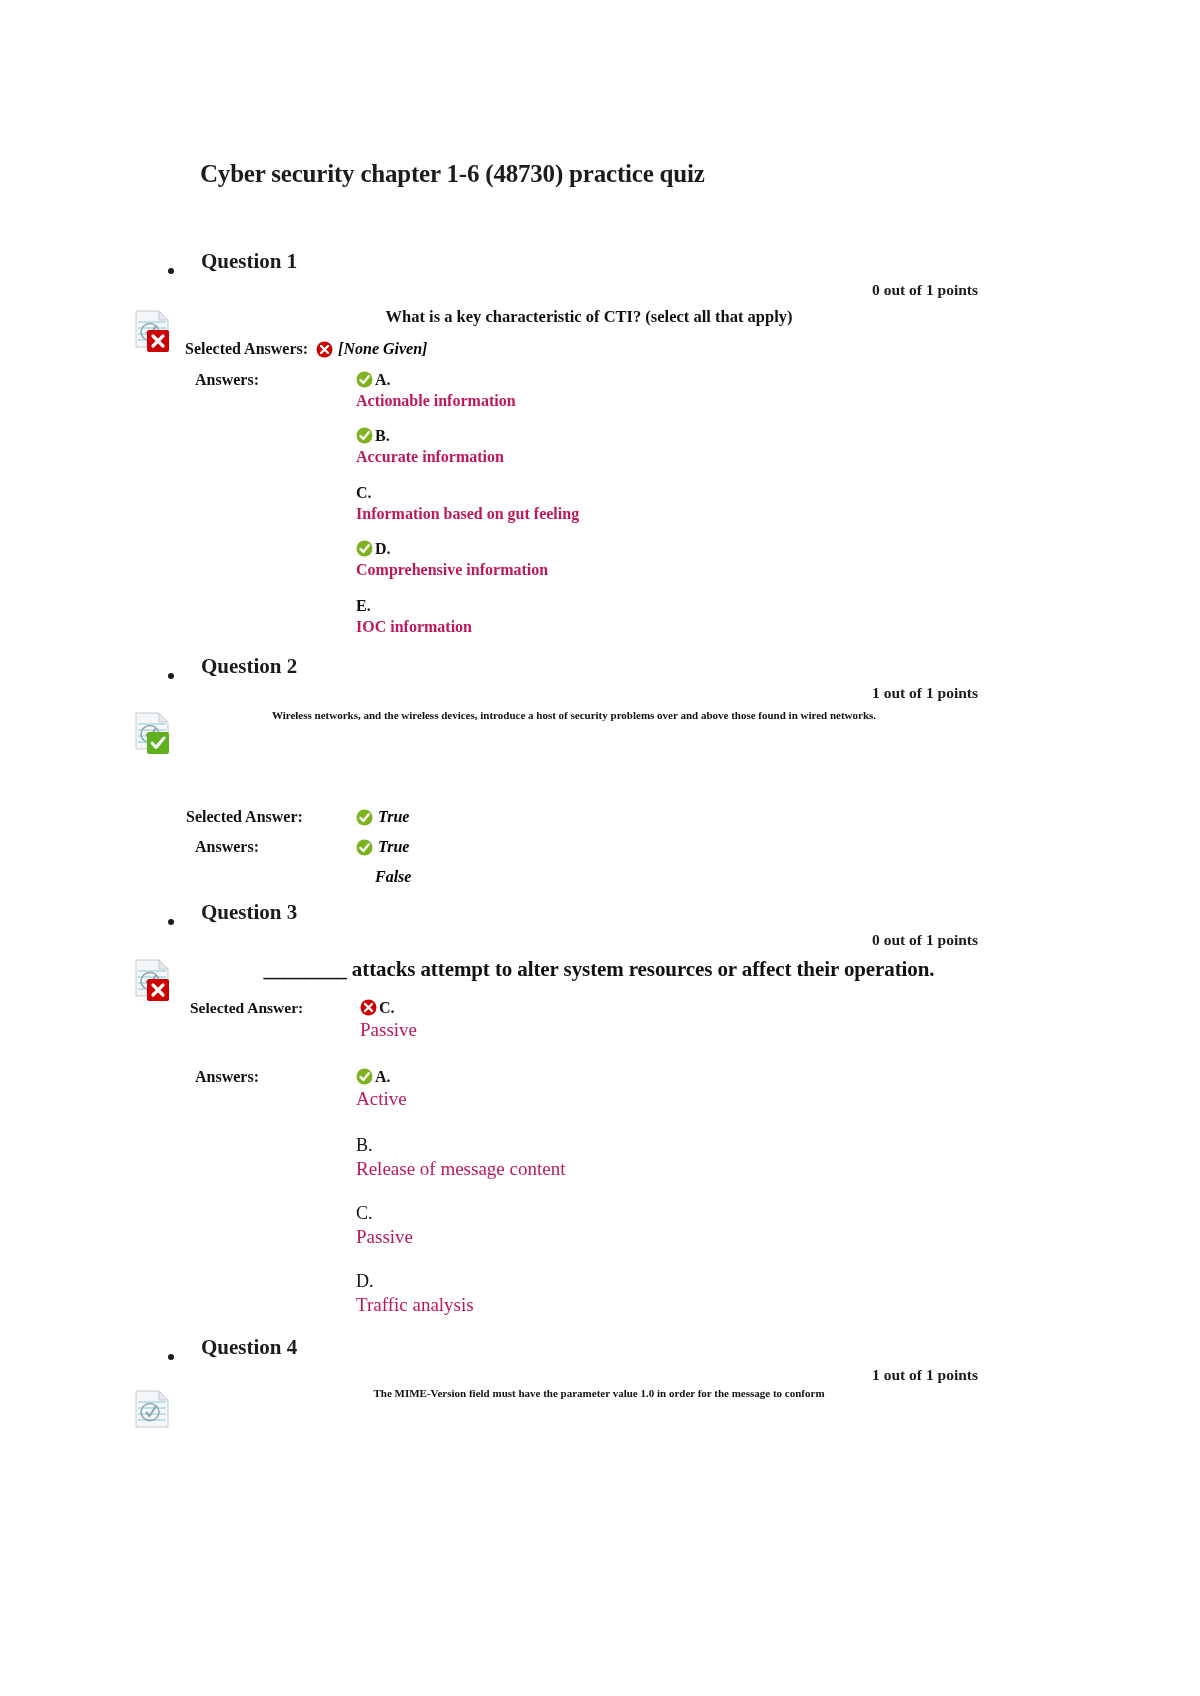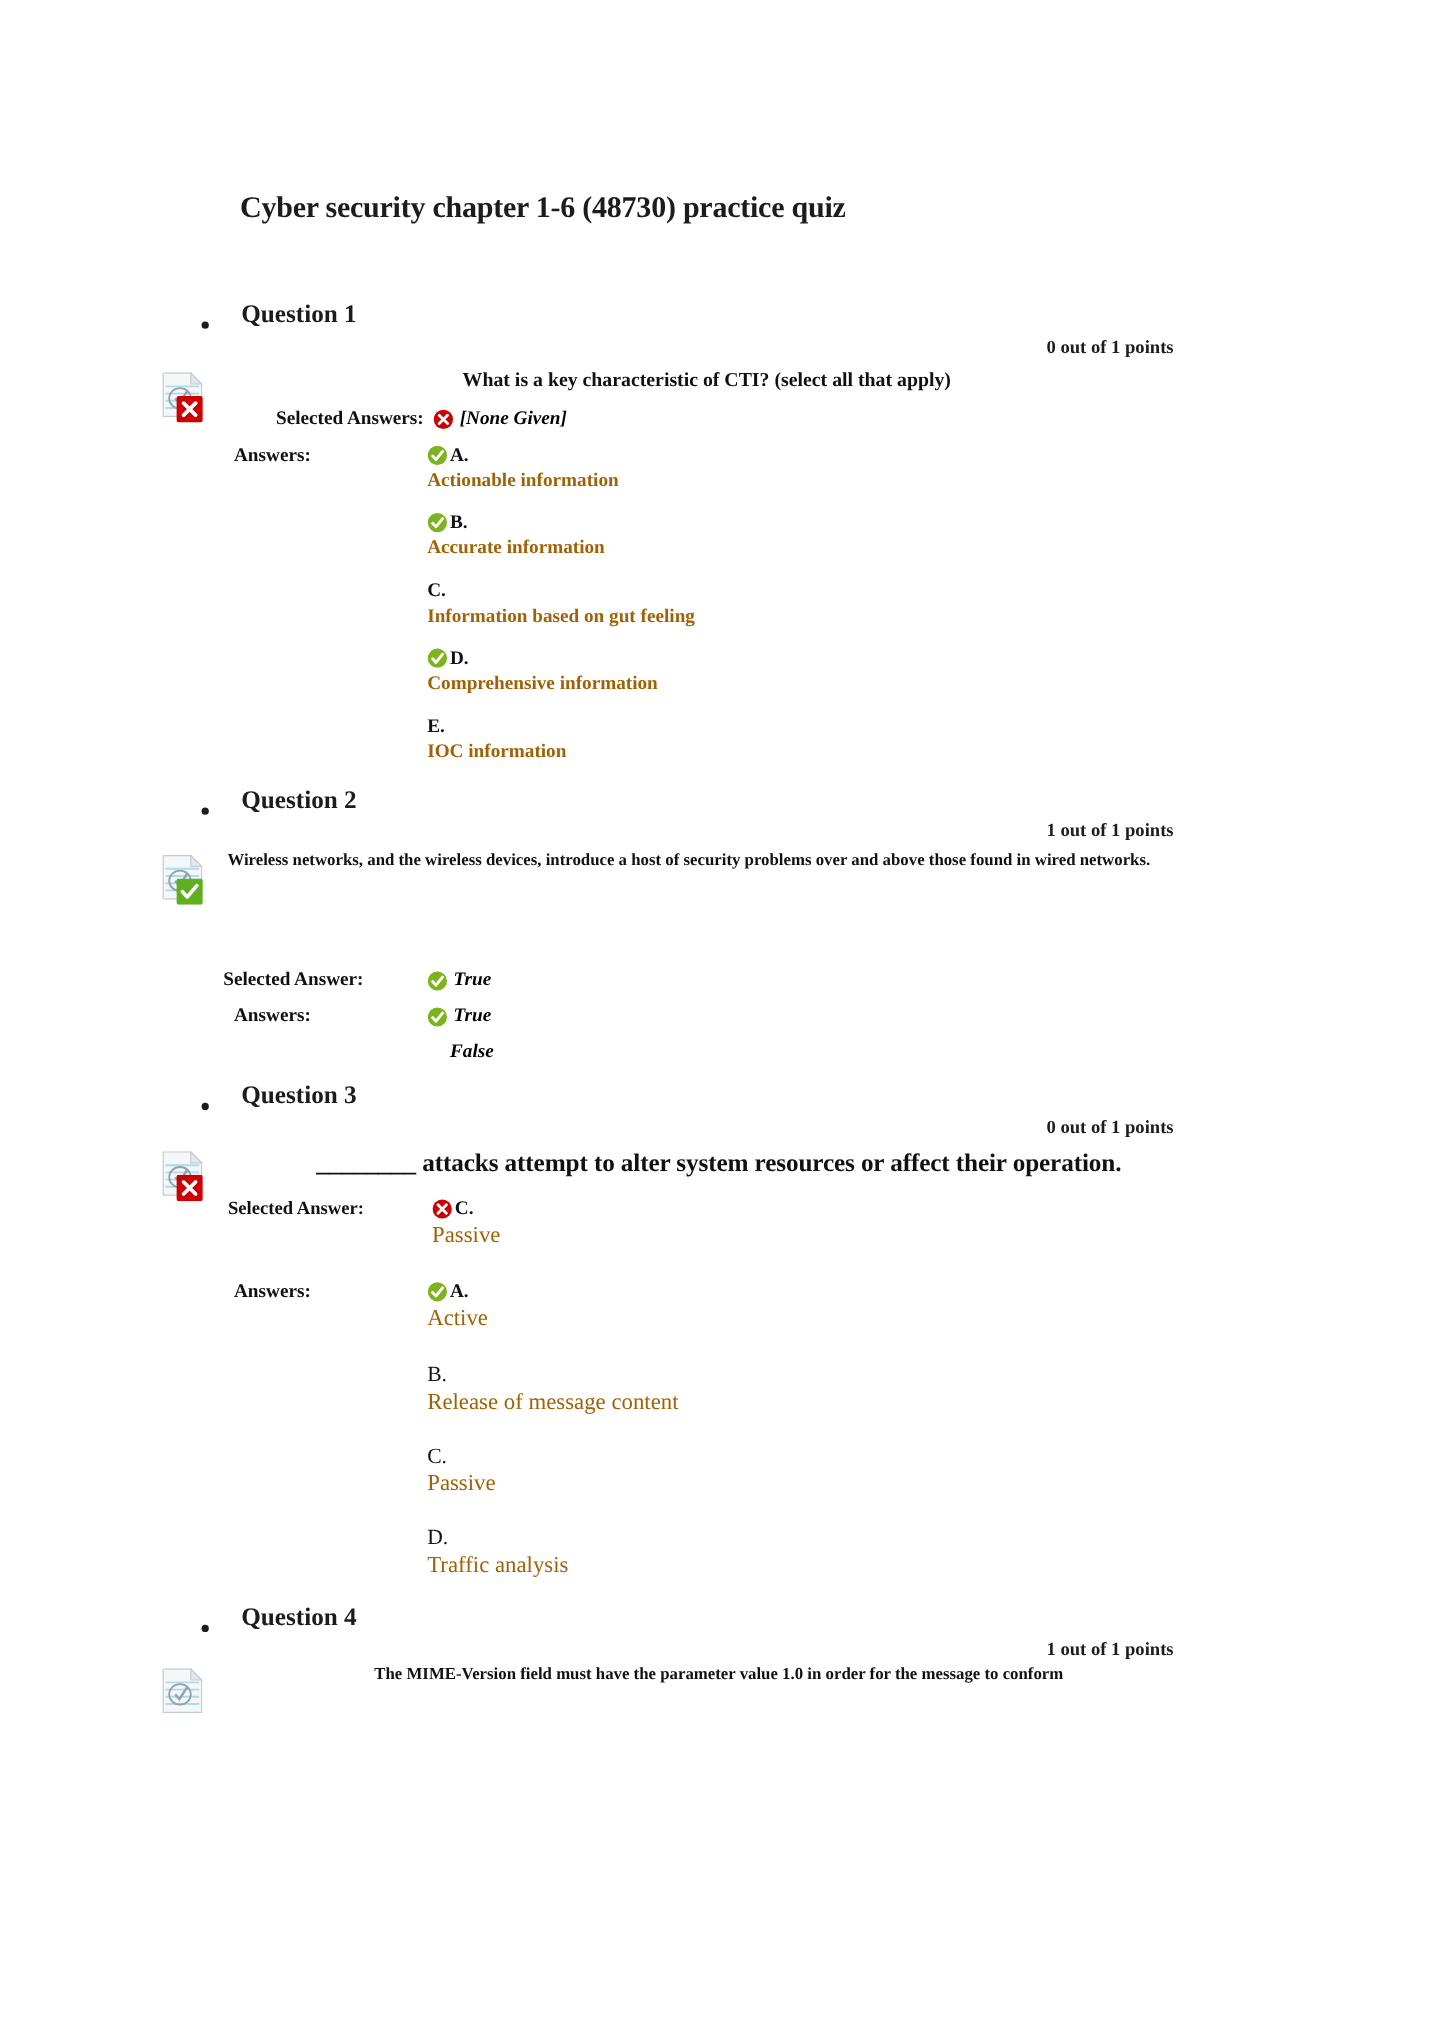--- a/index.html
+++ b/index.html
@@ -69,21 +69,21 @@
 
   .q-text {
     margin-left: 52px;
     font-size: 16.5px;
     font-weight: bold;
     line-height: 1.38;
     color: #111;
     text-align: center;
   }
   .q-text.large { font-size: 21px; font-weight: bold; letter-spacing: -0.1px; font-family: Liberation Serif, serif; }
-  .q-text.small { font-size: 14px; font-family: Liberation Serif, serif; }
+  .q-text.small { font-size: 11px; font-family: Liberation Serif, serif; }
 
   
   .doc-icon {
     position: absolute;
     left: 0; top: 0;
     width: 38px; height: 44px;
   }
   .doc-icon .paper {
     position: absolute;
     left: 2px; top: 4px;
@@ -123,21 +123,21 @@
     color: #111;
     display: flex;
     align-items: center;
     line-height: 1.1;
     white-space: nowrap;
   }
   .opt-letter.serif-lg { font-size: 18px; font-weight: normal; }
   .opt-text {
     font-size: 16px;
     font-weight: bold;
-    color: #a16207;
+    color: #be185d;
     line-height: 1.2;
     white-space: nowrap;
     margin-top: 2px;
   }
   .opt-text.serif-lg { font-size: 19px; font-weight: normal; }
 
   .mark { display: inline-block; width: 17px; height: 17px; margin-right: 2px; flex: 0 0 17px; }
   .mark.sp { margin-right: 5px; }
   .mark-spacer { display: inline-block; width: 17px; height: 17px; flex: 0 0 17px; margin-right: 2px; }
 </style>
@@ -172,21 +172,21 @@
           <path d="M11 22 L14.5 26 L21 16" fill="none" stroke="#8fa3b0" stroke-width="2"></path>
         </svg>
         <svg class="status-badge" viewBox="0 0 22 22">
           <rect x="0" y="0" width="22" height="22" rx="2" fill="#CC0000"></rect>
           <path d="M6 6 L16 16 M16 6 L6 16" stroke="#ffffff" stroke-width="3.2" stroke-linecap="round"></path>
         </svg>
       </div>
       <div class="q-text">What is a key characteristic of CTI? (select all that apply)</div>
     </div>
 
-    <div class="ans-row" style="left:185px; top:340px;margin-left:45px;">
+    <div class="ans-row" style="left:185px; top:340px;">
       <div class="ans-label" style="width:auto; flex:0 0 auto; margin-right:8px;">Selected Answers:</div>
       <div class="ans-value">
         <svg class="mark sp" viewBox="0 0 17 17">
           <circle cx="8.5" cy="8.5" r="8" fill="#CC0000"></circle>
           <path d="M5 5 L12 12 M12 5 L5 12" stroke="#ffffff" stroke-width="2.4" stroke-linecap="round"></path>
         </svg>
         <span>[None Given]</span>
       </div>
     </div>
 

